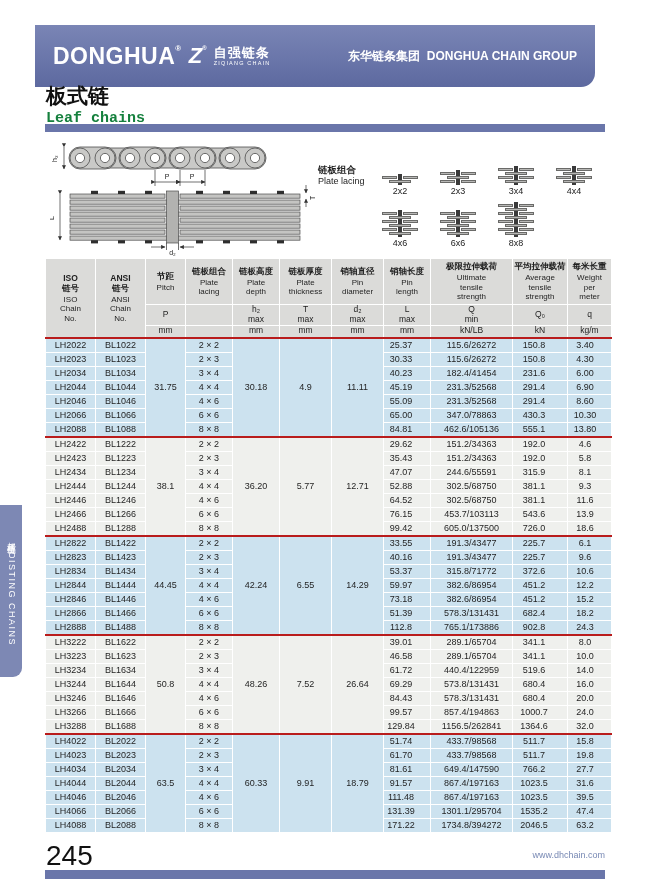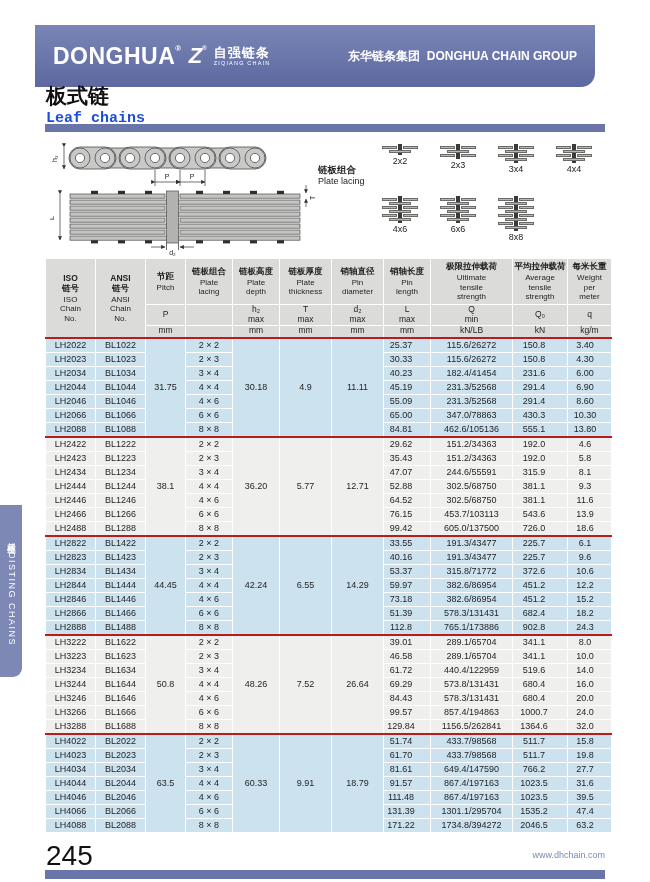--- a/index.html
+++ b/index.html
@@ -17,29 +17,29 @@
   .z-mark{color:#fff;font-size:22px;font-weight:bold;font-style:italic;line-height:1;position:relative;}
   .z-mark sup{font-size:6px;font-style:normal;vertical-align:top;}
   .mark-stack{display:flex;flex-direction:column;line-height:1;}
   .mark-cn{color:#fff;font-size:13px;font-weight:bold;letter-spacing:1px;}
   .mark-en{color:#fff;font-size:5.5px;letter-spacing:1.2px;margin-top:2px;}
   .group-name{color:#fff;font-size:12px;font-weight:bold;white-space:nowrap;}
 
   
   .title-block{position:absolute;left:46px;top:86px;line-height:1.15;font-family:Liberation Mono, monospace;}
   .title-cn{font-size:21px;font-weight:bold;color:#111;}
-  .title-en{font-size:15px;font-weight:bold;color:#1d4ed8;text-align:right;}
+  .title-en{font-size:15px;font-weight:bold;color:#15803d;text-align:right;}
   .divider-bar{position:absolute;left:45px;top:124px;width:560px;height:8px;background:#6a76aa;}
 
   
   .drawing-svg{position:absolute;left:50px;top:136px;}
   .lacing-title{position:absolute;left:318px;top:164px;line-height:1.3;}
   .lacing-title .cn{font-size:9.5px;font-weight:bold;}
   .lacing-title .en{font-size:9px;}
-  .lace-strip{position:absolute;display:flex;align-items:flex-start;gap:14px;}
+  .lace-strip{position:absolute;display:flex;align-items:flex-end;gap:14px;}
   #lace-row1{left:378px;top:146px;height:50px;}
   #lace-row2{left:378px;top:198px;height:50px;}
   .lace-item{width:44px;text-align:center;}
   .lace-icon{position:relative;width:36px;margin:0 auto;}
   .lace-pin{position:absolute;left:16px;width:4px;top:-2px;bottom:-2px;background:#3a3a3a;}
   .lace-row{position:relative;height:3px;margin-bottom:1px;}
   .lace-bar{position:absolute;top:0;height:3px;background:#b8b8b6;border:0.5px solid #6a6a68;box-sizing:border-box;}
   .lace-label{display:block;font-size:9px;color:#222;margin-top:3px;}
 
   

